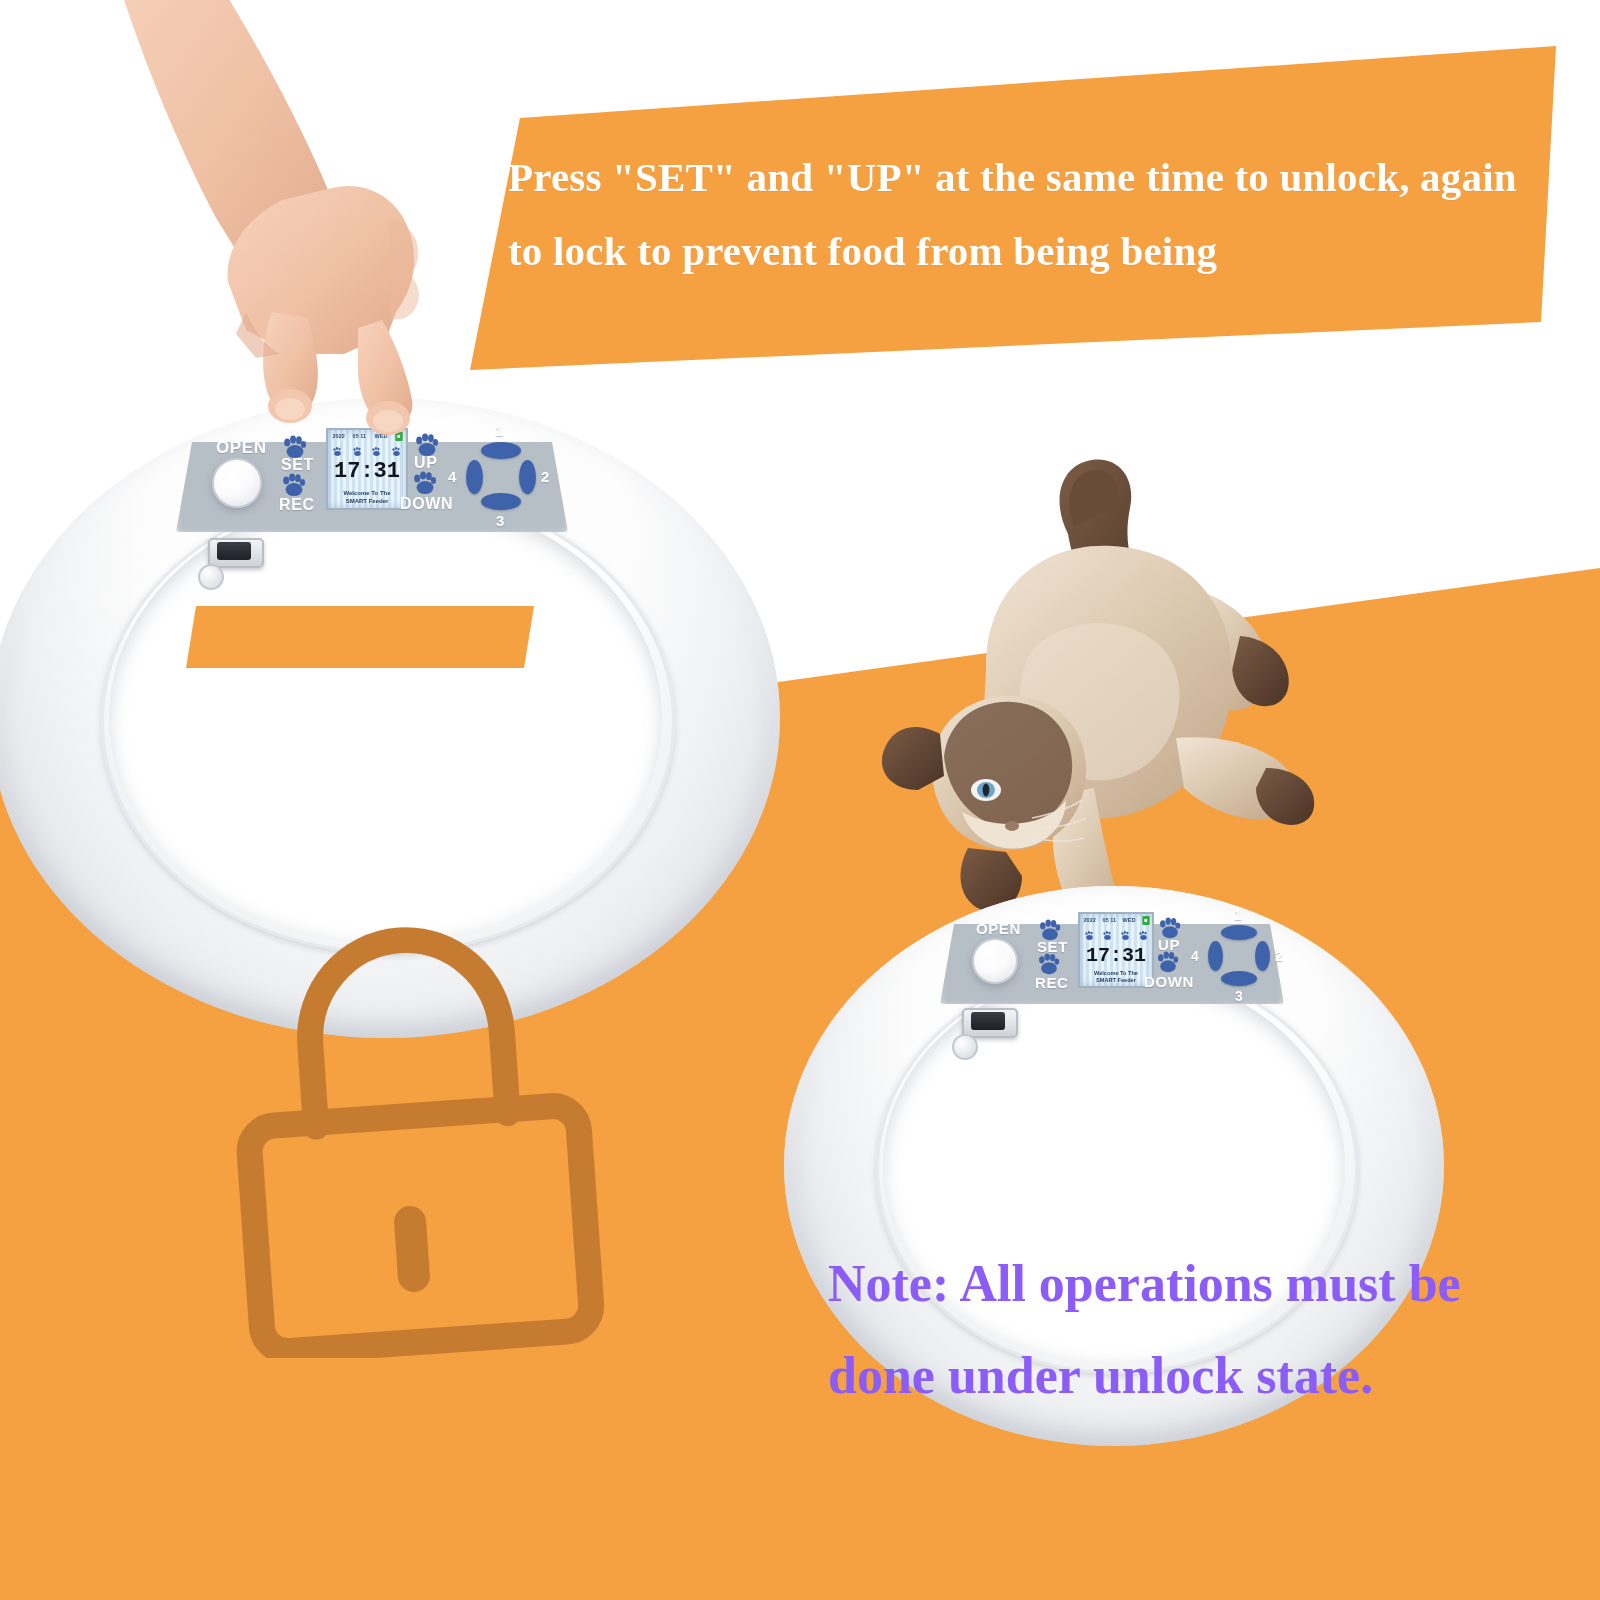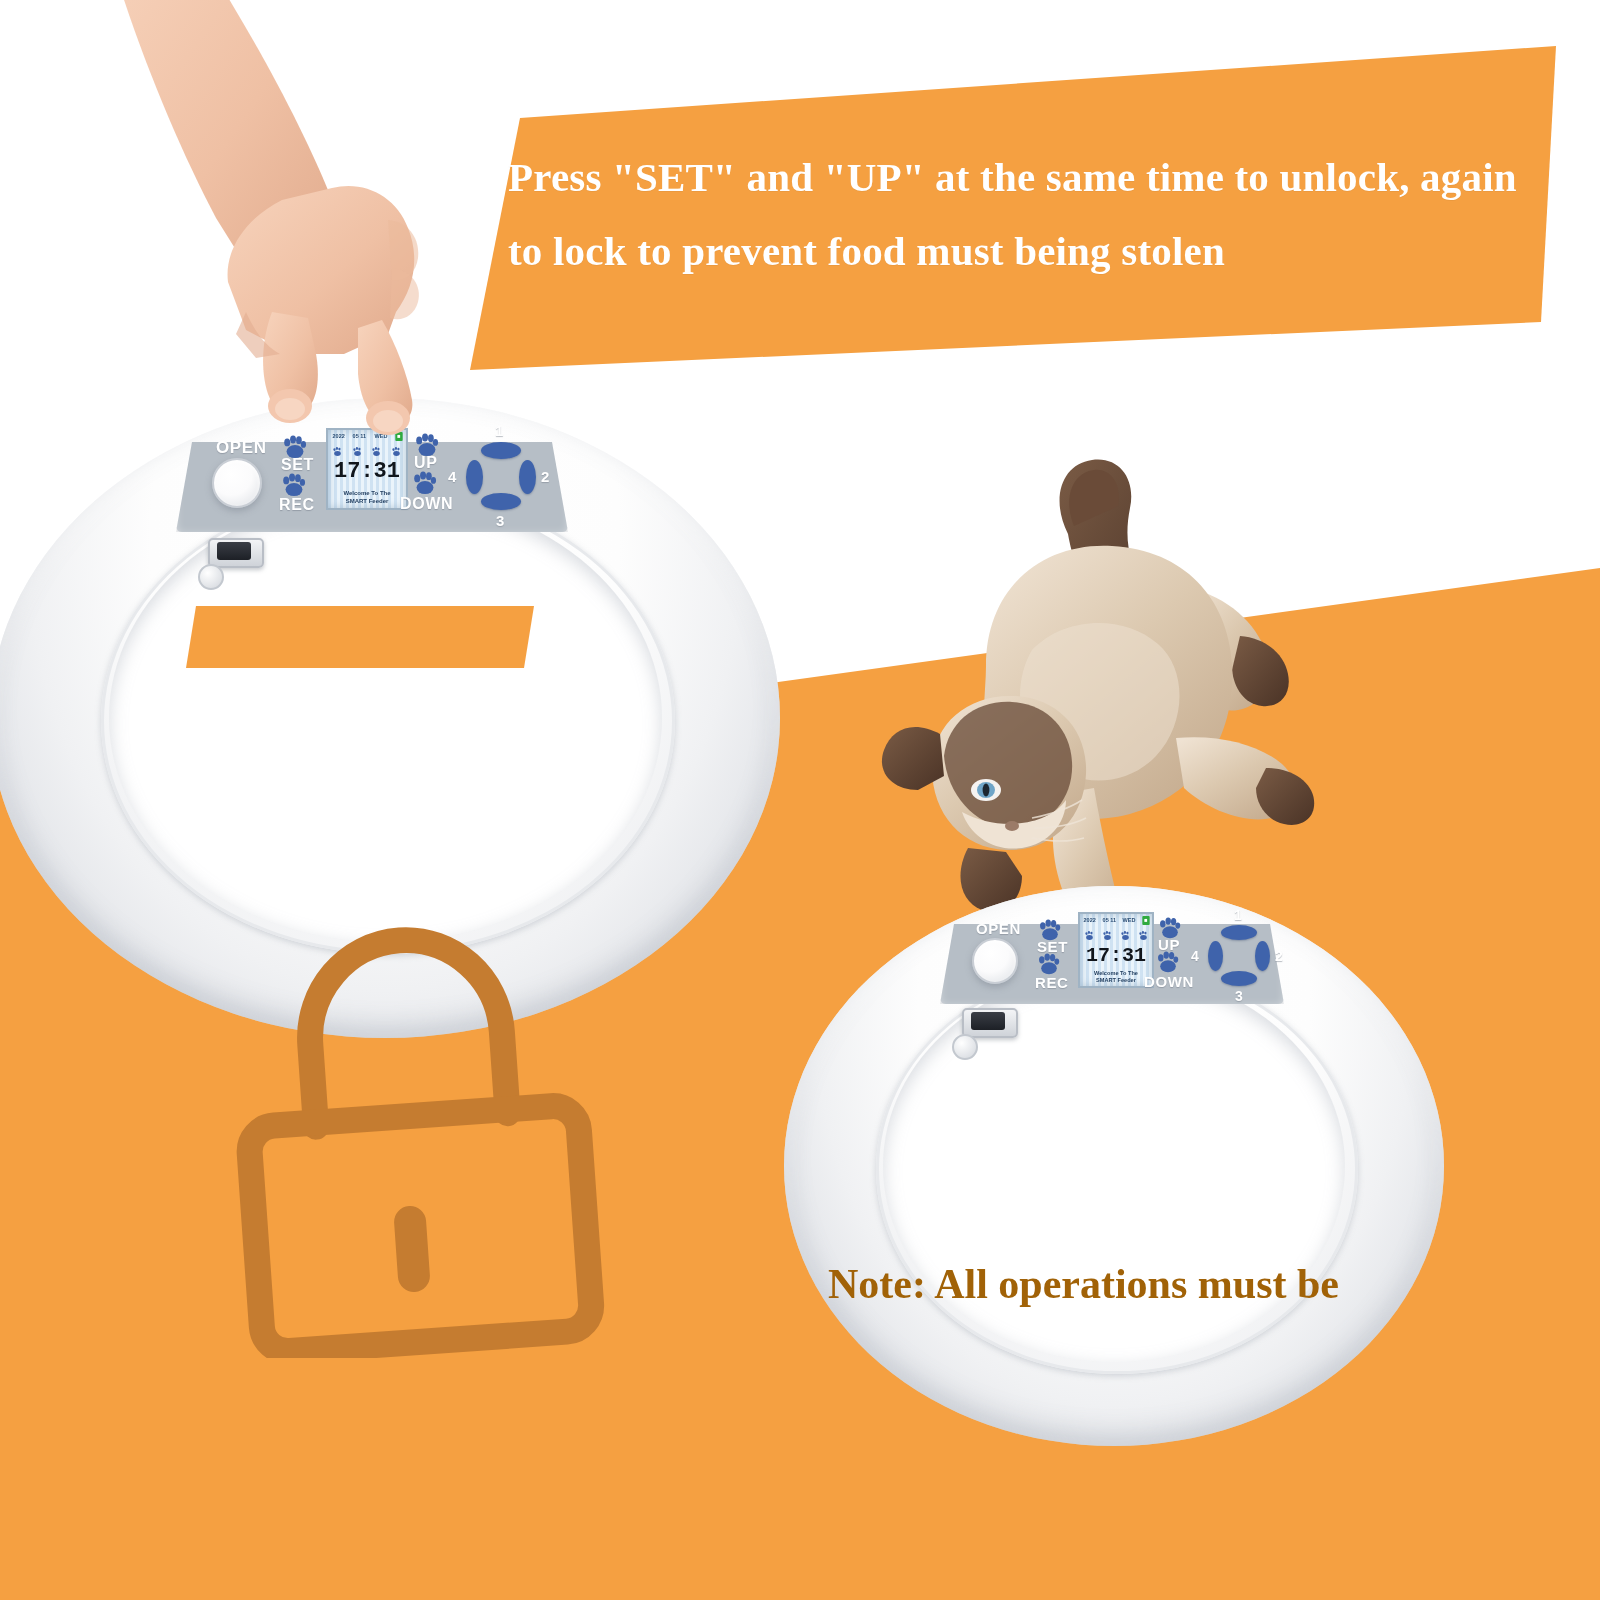--- a/index.html
+++ b/index.html
@@ -38,21 +38,21 @@
     clip-path:polygon(10px 0, 348px 0, 338px 62px, 0 62px);
   }
   .tag-unlock-label{
     position:absolute;left:205px;top:612px;width:340px;height:52px;
     color:#fff;font-weight:bold;font-size:38px;line-height:52px;
   }
 
   
   .note-text{
     position:absolute;left:828px;top:1238px;width:700px;
-    color:#a16207;font-weight:bold;font-size:42px;line-height:92px;
+    color:#8b5cf6;font-weight:bold;font-size:52px;line-height:92px;
   }
   .note-text .l2{display:block;}
 
   
   .lock-mark{position:absolute;left:196px;top:888px;width:430px;height:470px;}
   .lock-mark svg{width:100%;height:100%;display:block;}
 
   
   .feeder{position:absolute;transform-origin:50% 50%;}
   
@@ -166,21 +166,21 @@
 </head>
 <body>
 
 <div id="stage">
 
   <div class="orange-field"></div>
 
   <div class="banner-top"></div>
   <div class="banner-top-text">
     <span>Press "SET" and "UP" at the same time to unlock, again</span>
-    <span class="l2">to lock to prevent  food must being stolen</span>
+    <span class="l2">to lock to prevent  food from being being</span>
   </div>
 
   <div class="feeder" id="feeder-top" style="left:-10px;top:398px;width:790px;height:640px;">
     <div class="ring"></div>
     <div class="ring-inner-rim"></div>
     <div class="latch" style="left:218px;top:140px;">
       <div class="latch-dark" style="left:7px;top:2px;"></div>
     </div>
     <div class="latch-knob" style="left:208px;top:166px;"></div>
 
@@ -518,15 +518,16 @@
       <div class="num" style="left:71px;top:28px;font-size:14px;">2</div>
       <div class="num" style="left:31px;top:68px;font-size:14px;">3</div>
       <div class="num" style="left:-13px;top:28px;font-size:14px;">4</div>
     </div>
   </div>
 
   <div class="tag-unlock"></div>
 
   <div class="note-text">
     <span>Note: All operations must be</span>
+    <span class="l2">done under unlock state.</span>
   </div>
 
 </div>
 
 </body></html>

